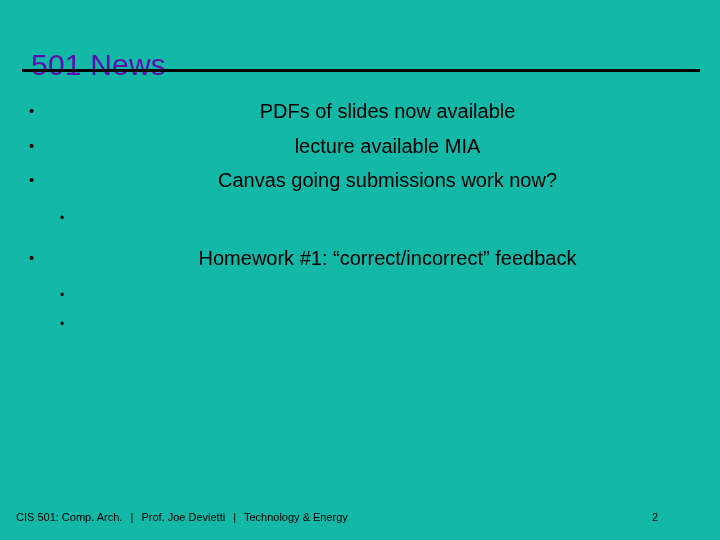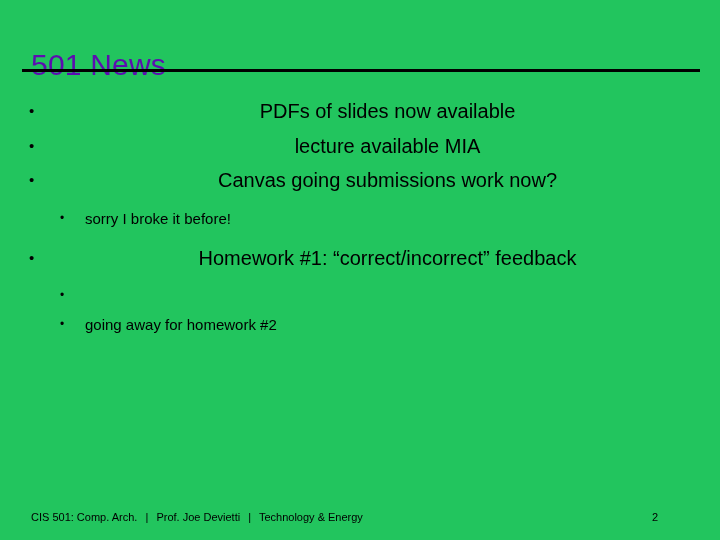--- a/index.html
+++ b/index.html
@@ -12,21 +12,21 @@
     height: 540px;
     position: relative;
     overflow: hidden;
     font-family: "Liberation Sans", sans-serif;
     -webkit-font-smoothing: none;
   }
 
   .slide {
     position: absolute;
     inset: 0;
-    background: #22c55e;
+    background: #14b8a6;
   }
 
   
   .slide-title {
     position: absolute;
     left: 31px;
     top: 28px;
     font-size: 30px;
     line-height: 34px;
     color: #5c0db0;
@@ -100,21 +100,21 @@
   .gap-med   { height: 8px; }
 
   .smiley {
     font-family: "DejaVu Sans", sans-serif;
     font-size: 15px;
   }
 
   
   .footer-text {
     position: absolute;
-    left: 31px;
+    left: 16px;
     top: 510px;
     font-size: 11px;
     line-height: 14px;
     color: #000000;
     white-space: nowrap;
   }
   .footer-sep {
     padding: 0 5px;
   }
   .page-number {
@@ -151,39 +151,37 @@
 
     <div class="bullet-row lvl1">
       <span class="marker">•</span>
       <span class="btext">Canvas going submissions work now?</span>
     </div>
 
     <div class="gap-small"></div>
 
     <div class="bullet-row lvl2">
       <span class="marker">•</span>
-      <span class="btext">sorry I broke it before!</span>
     </div>
 
     <div class="gap-med"></div>
 
     <div class="bullet-row lvl1">
       <span class="marker">•</span>
       <span class="btext">Homework #1: “correct/incorrect” feedback</span>
     </div>
 
     <div class="gap-small"></div>
 
     <div class="bullet-row lvl2">
       <span class="marker">•</span>
     </div>
 
     <div class="bullet-row lvl2">
       <span class="marker">•</span>
-      <span class="btext">going away for homework #2</span>
     </div>
 
   </div>
 
   <div class="footer-text">
     <span>CIS 501: Comp. Arch.</span>
     <span class="footer-sep">|</span>
     <span>Prof. Joe Devietti</span>
     <span class="footer-sep">|</span>
     <span>Technology &amp; Energy</span>

